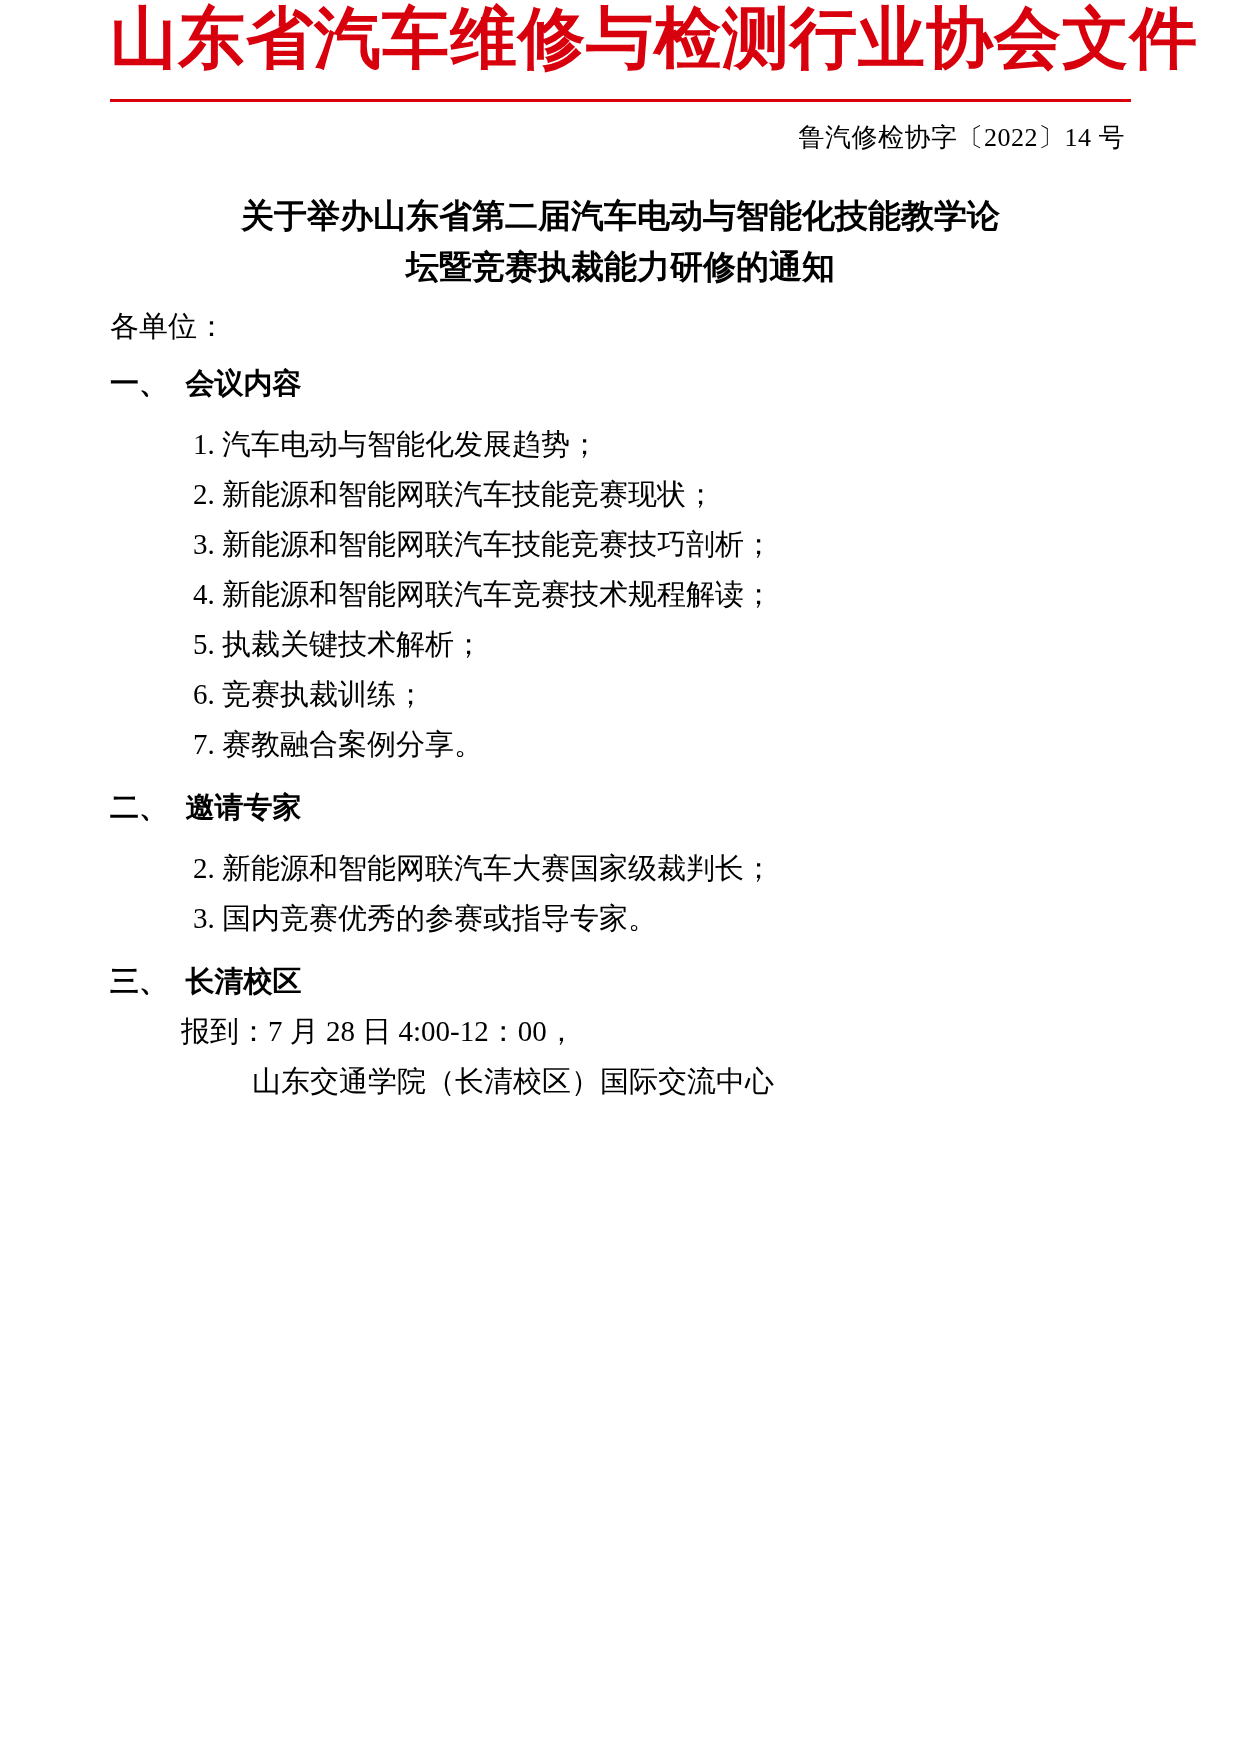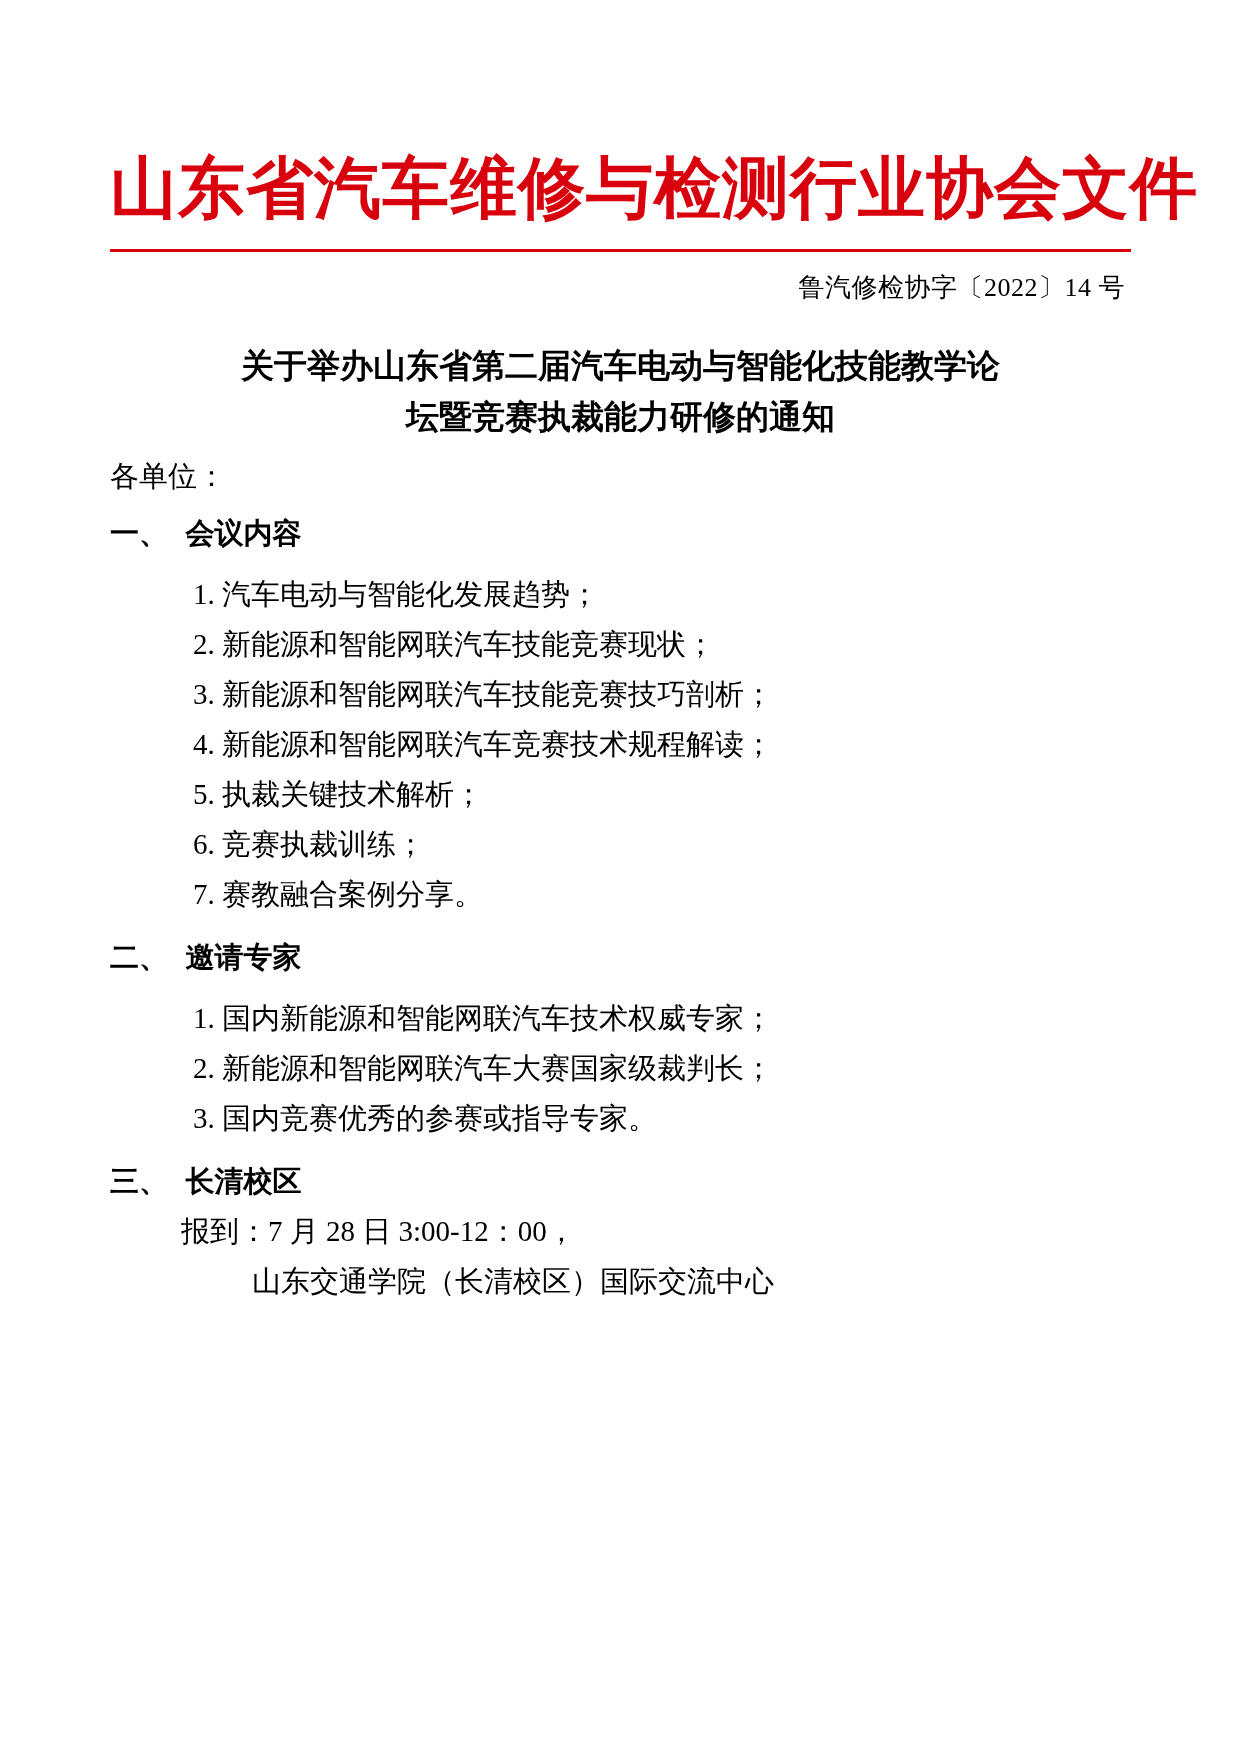--- a/index.html
+++ b/index.html
@@ -18,21 +18,20 @@
   .page {
     width: 1241px;
     height: 1754px;
     box-sizing: border-box;
     padding: 0 110px;
     position: relative;
   }
 
   
   .letterhead {
-    padding-top: 150px;
     text-align: right;
   }
   .letterhead-title {
     color: #d8000c;
     font-family: "Liberation Serif", "DejaVu Serif", serif;
     font-weight: bold;
     font-size: 67px;
     letter-spacing: 1px;
     line-height: 1.15;
     white-space: nowrap;
@@ -139,24 +138,23 @@
     <li class="item">4. 新能源和智能网联汽车竞赛技术规程解读；</li>
     <li class="item">5. 执裁关键技术解析；</li>
     <li class="item">6. 竞赛执裁训练；</li>
     <li class="item">7. 赛教融合案例分享。</li>
   </ul>
 
   <div class="section-heading">
     <span class="num">二、</span><span>邀请专家</span>
   </div>
   <ul class="items">
-    <li class="item">1. 国内新能源和智能网联汽车技术权威专家；</li>
     <li class="item">2. 新能源和智能网联汽车大赛国家级裁判长；</li>
     <li class="item">3. 国内竞赛优秀的参赛或指导专家。</li>
   </ul>
 
   <div class="section-heading">
     <span class="num">三、</span><span>长清校区</span>
   </div>
-  <div class="kv">报到：7 月 28 日 3:00-12：00，</div>
+  <div class="kv">报到：7 月 28 日 4:00-12：00，</div>
   <div class="kv-sub">山东交通学院（长清校区）国际交流中心</div>
 
 </div>
 
 </body></html>

